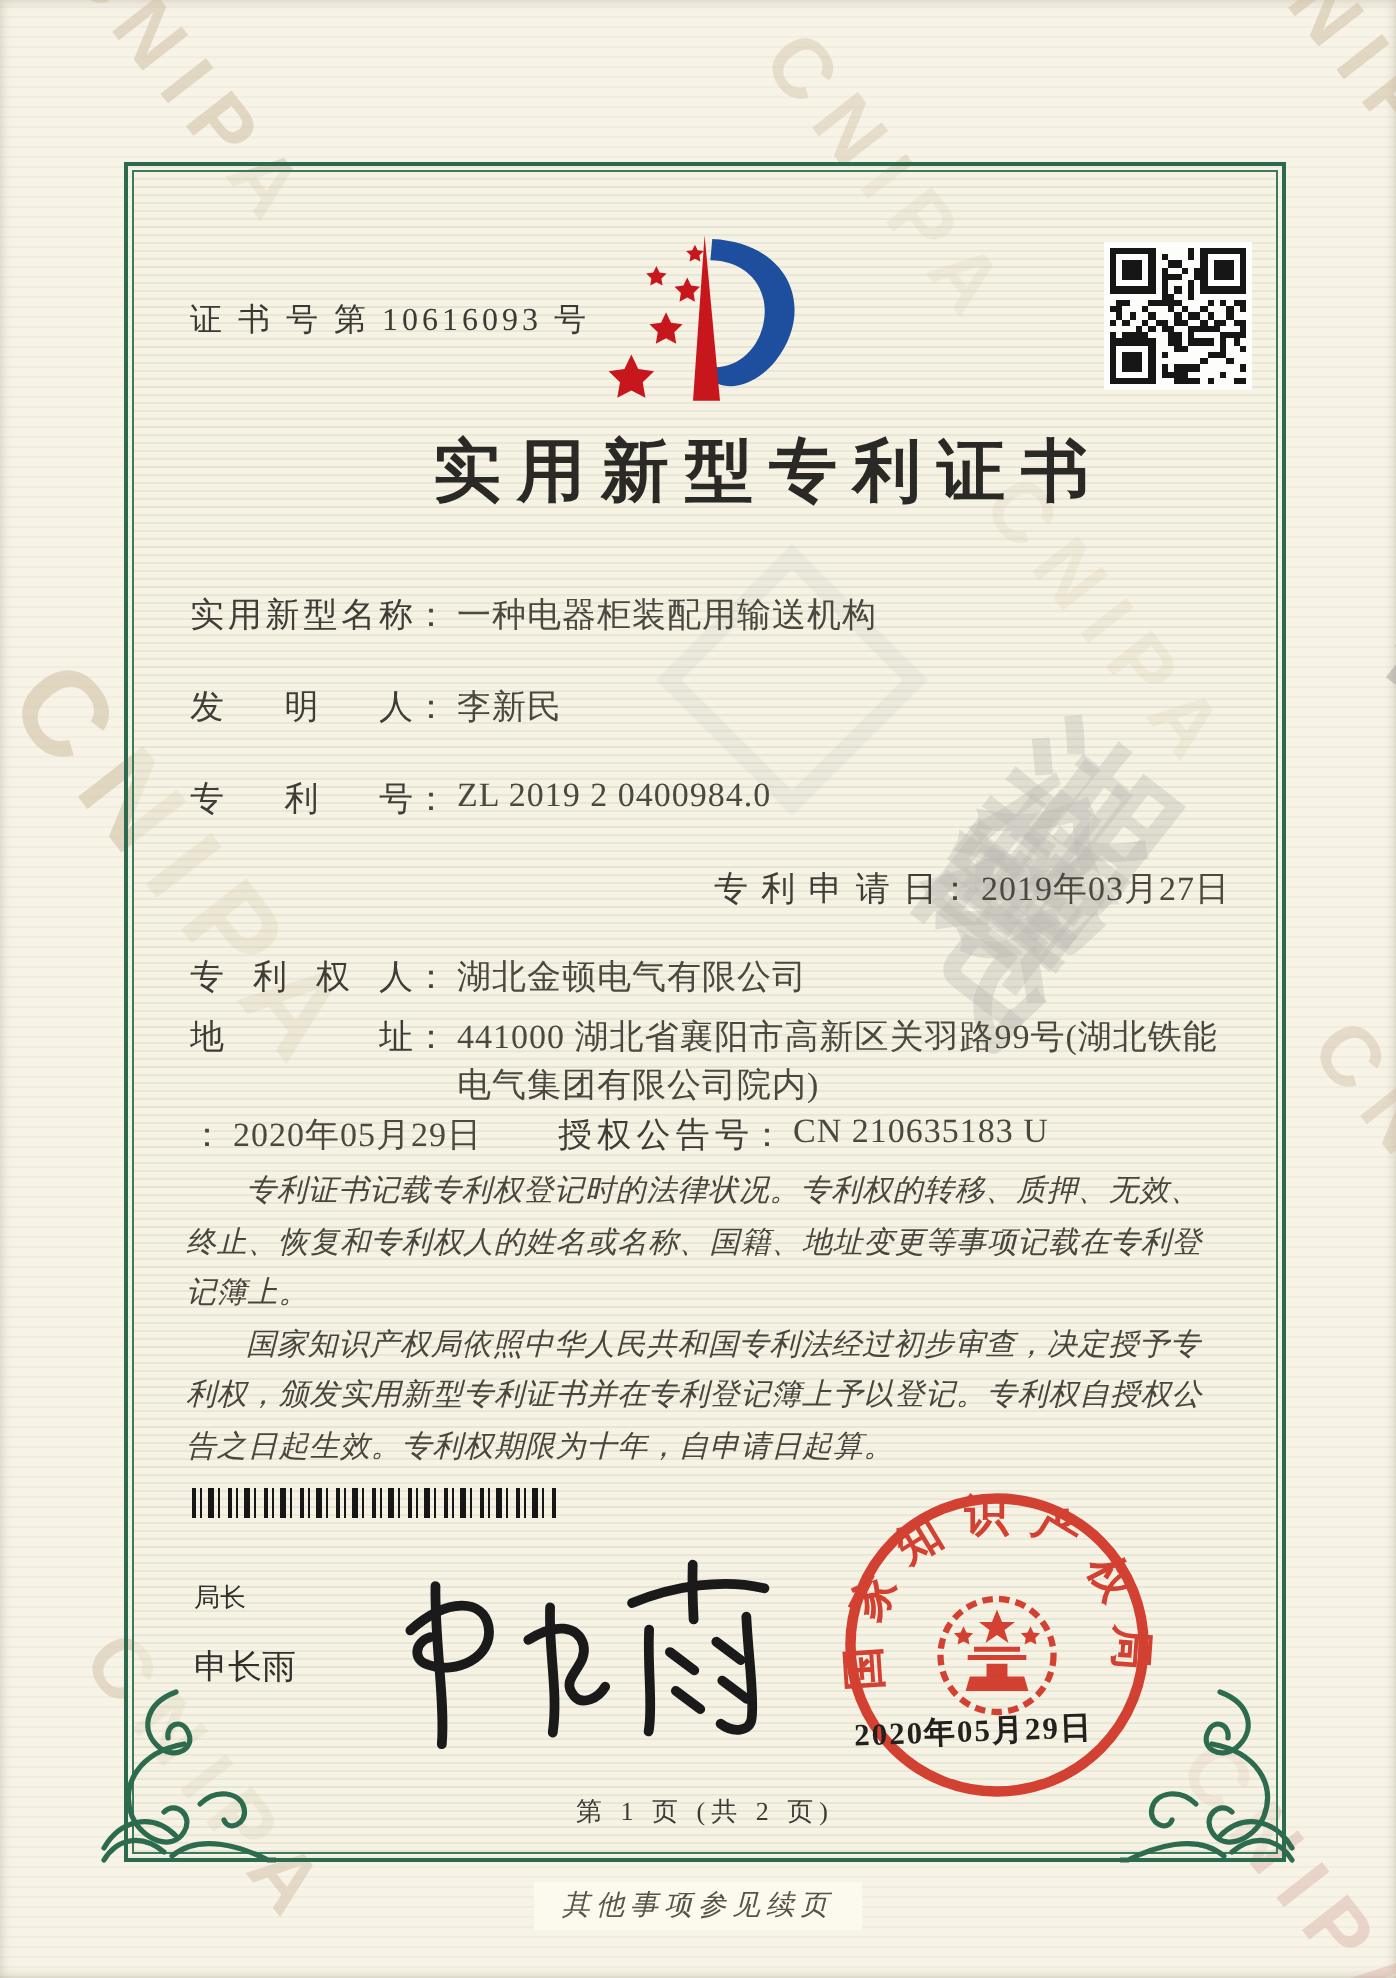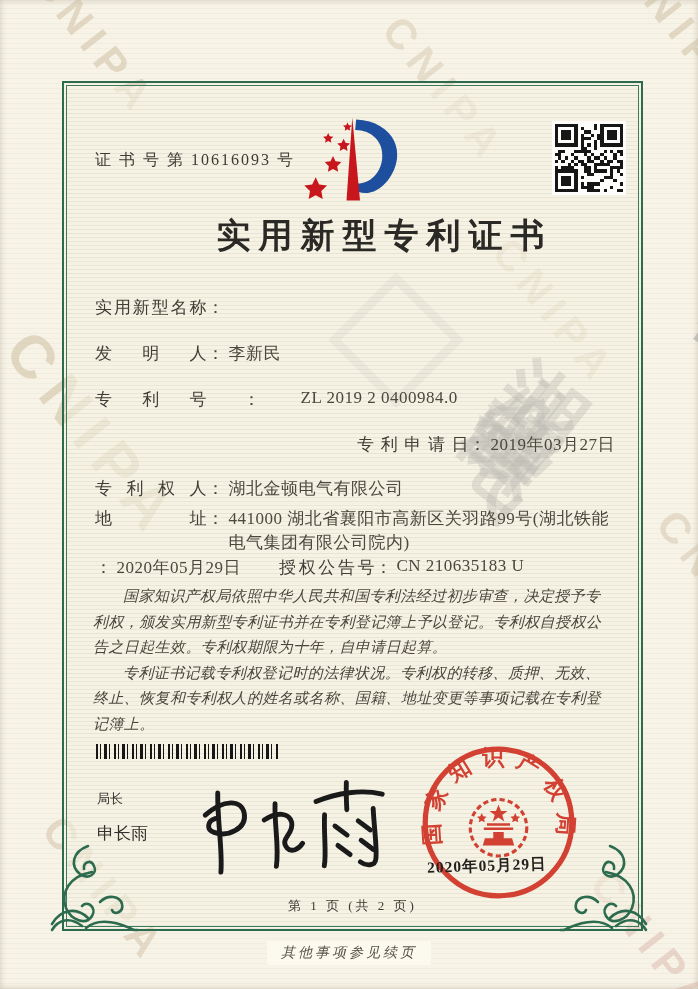--- a/index.html
+++ b/index.html
@@ -54,21 +54,21 @@
   .qr div{background:transparent;} .qr div.on{background:#161616;}
   .title{
     position:absolute; left:62px; top:213px; width:645px; text-align:center;
     font-size:34px; font-weight:700; letter-spacing:8px; color:#2b2925;
   }
   
   .frow{position:absolute; left:95px; width:520px; display:flex; font-size:17px; color:#47443c; letter-spacing:.5px;}
   .flabel{display:inline-block; width:112px; text-align:justify; text-align-last:justify; flex:none; color:#403d36;}
   .fcolon{flex:none; margin-right:4px;}
   .fvalue{color:#4b483f;}
-  .r1{top:296px;} .r2{top:342px;} .r3{top:388px;gap:36px;} .r4{top:433px;justify-content:flex-end;} .r5{top:477px;}
+  .r1{top:296px;} .r2{top:342px;} .r3{top:388px;} .r4{top:433px;justify-content:flex-end;} .r5{top:477px;}
   .r6{top:507px;} .r6 .fvalue{max-width:438px; line-height:24px;}
   .r7{top:556px;}
   .grant2{margin-left:38px; display:flex;}
   
   .paras{position:absolute; left:93px; top:584px; width:522px; font-size:15px; line-height:25.5px;
          color:#4a463d; font-style:italic; letter-spacing:.4px;}
   .paras p{margin:0; text-indent:2em;}
   
   .barcode{
     position:absolute; left:96px; top:744px; width:182px; height:15px;
@@ -587,20 +587,21 @@
       <div></div>
       <div class="on"></div>
       <div class="on"></div>
     </div>
 
   <div class="title">实用新型专利证书</div>
 
   <div class="frow r1">
     <span class="flabel">实用新型名称</span>
       <span class="fcolon">：</span>
+    <span class="fvalue">一种电器柜装配用输送机构</span>
   </div>
   <div class="frow r2">
     <span class="flabel">发明人</span>
       <span class="fcolon">：</span>
     <span class="fvalue">李新民</span>
   </div>
   <div class="frow r3">
     <span class="flabel">专利号</span>
       <span class="fcolon">：</span>
     <span class="fvalue">ZL 2019 2 0400984.0</span>
@@ -624,22 +625,22 @@
       <span class="fcolon">：</span>
     <span class="fvalue">2020年05月29日</span>
     <span class="grant2">
       <span class="flabel" style="width:96px;">授权公告号</span>
         <span class="fcolon">：</span>
       <span class="fvalue">CN 210635183 U</span>
     </span>
   </div>
 
   <div class="paras">
+    <p>专利证书记载专利权登记时的法律状况。专利权的转移、质押、无效、终止、恢复和专利权人的姓名或名称、国籍、地址变更等事项记载在专利登记簿上。</p>
     <p>国家知识产权局依照中华人民共和国专利法经过初步审查，决定授予专利权，颁发实用新型专利证书并在专利登记簿上予以登记。专利权自授权公告之日起生效。专利权期限为十年，自申请日起算。</p>
-    <p>专利证书记载专利权登记时的法律状况。专利权的转移、质押、无效、终止、恢复和专利权人的姓名或名称、国籍、地址变更等事项记载在专利登记簿上。</p>
   </div>
 
   <div class="barcode"></div>
 
   <div class="signer-title">局长</div>
   <div class="signer-name">申长雨</div>
   <svg class="signature" viewBox="0 0 220 100">
     <g fill="none" stroke="#1a1a1a" stroke-width="5" stroke-linecap="round" stroke-linejoin="round">
       <path d="M28,16 C26,45 30,75 27,97"></path>
       <path d="M14,38 C34,22 52,24 54,38 C56,54 36,62 22,56 C14,53 16,44 24,42"></path>

